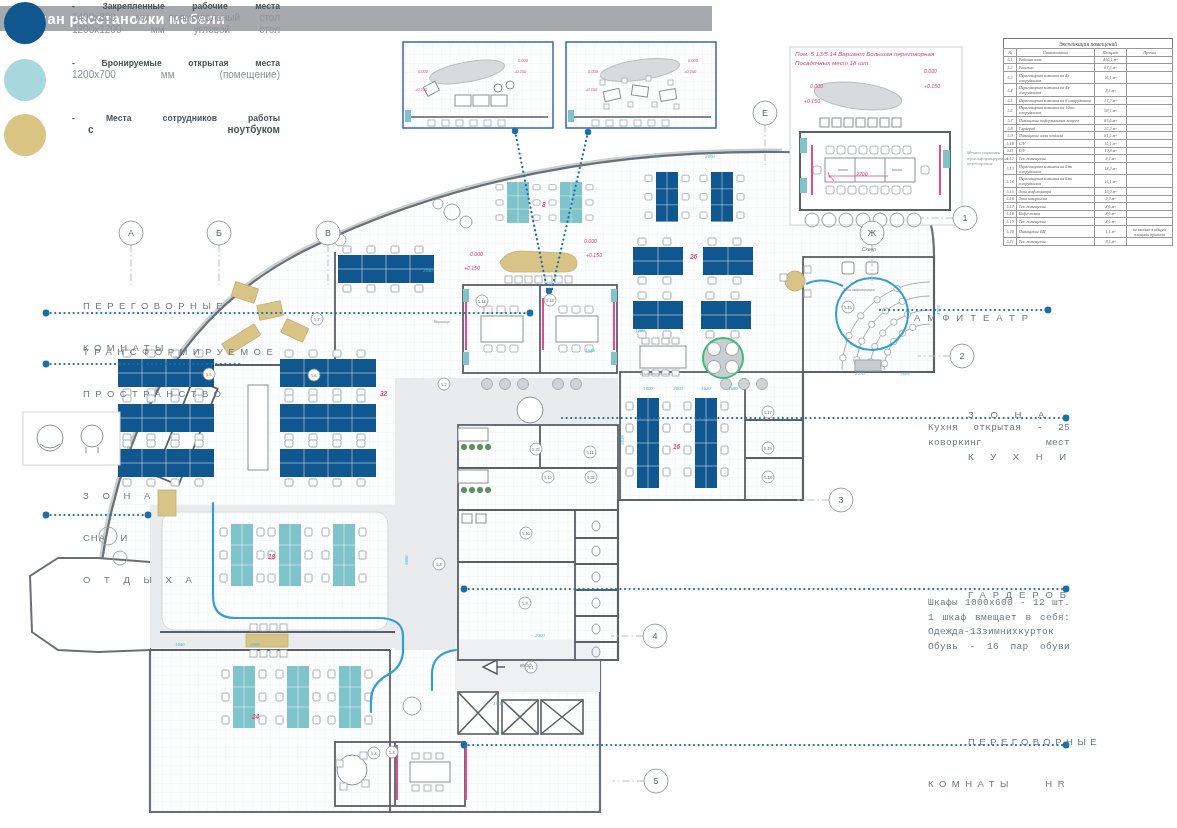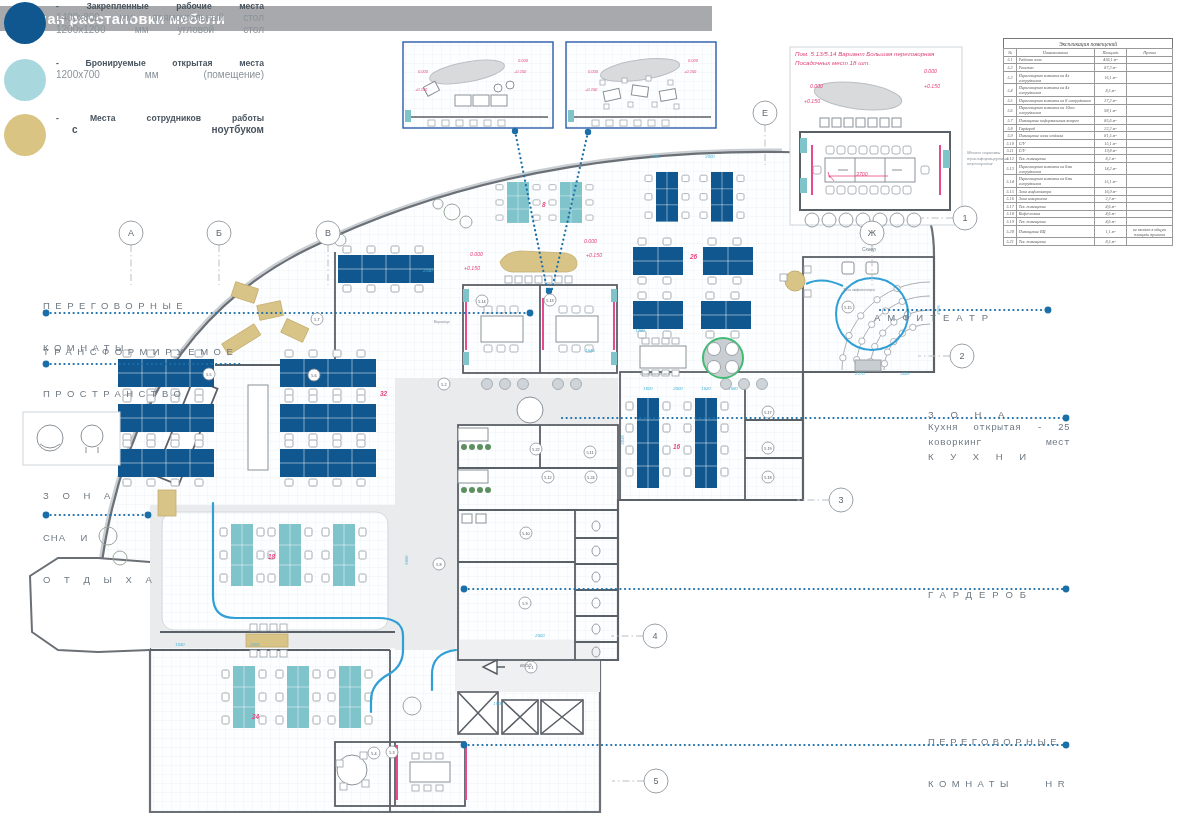--- a/index.html
+++ b/index.html
@@ -4,27 +4,27 @@
 <style>
 html,body{margin:0;padding:0;background:#fff;font-family:"Liberation Sans",sans-serif;}
 #stage{position:relative;width:1177px;height:828px;background:#fff;overflow:hidden;}
 .abs{position:absolute;}
 #headerbar{left:0;top:6px;width:712px;height:25px;background:#a7a9ac;display:flex;align-items:center;}
 #headerbar .t{color:#fff;font-size:14.5px;font-weight:bold;margin-left:27px;letter-spacing:.4px;}
 
 #legend{left:58px;top:52px;width:290px;}
 .li{position:absolute;left:0;width:290px;}
 .dot{position:absolute;left:4px;top:2px;width:42px;height:42px;border-radius:50%;}
-.lt{position:absolute;left:56px;top:0;width:208px;}
+.lt{position:absolute;left:72px;top:0;width:208px;}
 .l1{font-size:8.6px;font-weight:bold;color:#4a5560;text-align:justify;text-align-last:justify;line-height:12px;}
 .l2{font-size:10px;color:#8a939b;text-align:justify;text-align-last:justify;line-height:12px;}
 .l2.b{font-weight:bold;color:#4a5560;margin-left:16px;}
 
 .zl{position:absolute;color:#6e7983;font-size:9.5px;letter-spacing:5.5px;line-height:14px;white-space:pre;}
-.zl .ln{display:block;}
+.zl .ln{display:block;margin-left:40px;}
 .zl2{display:flex;justify-content:space-between;width:142px;letter-spacing:5.5px;}
 .zb{position:absolute;color:#6e7983;font-size:9.5px;letter-spacing:.3px;line-height:14.5px;width:142px;text-align:justify;text-align-last:justify;font-family:Liberation Mono, monospace;}
 .red-ann{position:absolute;left:795px;top:49px;color:#e0457b;font-size:6.2px;font-style:italic;line-height:9px;width:170px;}
 .note{position:absolute;color:#8a939b;font-size:4.3px;line-height:5.6px;font-style:italic;}
 
 #expl{left:1003px;top:38px;width:170px;}
 #expl .title{font-family:"Liberation Serif",serif;font-style:italic;font-size:5.6px;text-align:center;color:#444;border:0.5px solid #777;border-bottom:none;padding:1.5px 0;}
 #expl table{border-collapse:collapse;width:100%;table-layout:fixed;}
 #expl td,#expl th{border:0.5px solid #999;font-size:4.1px;color:#555;padding:0.8px 1.5px;font-family:"Liberation Serif",serif;font-style:italic;overflow:hidden;}
 #expl th{text-align:center;font-weight:normal;}
@@ -657,20 +657,26 @@
     <span class="ln">З О Н А</span>
     <span class="ln">К У Х Н И</span>
   </div>
   <div class="zb" style="left:928px;top:421px">
     <span class="ln" style="display:block">Кухня открытая - 25</span>
     <span class="ln" style="display:block">коворкинг мест</span>
   </div>
   <div class="zl" style="left:928px;top:560px;letter-spacing:7px">
     <span class="ln">ГАРДЕРОБ</span>
   </div>
+  <div class="zb" style="left:928px;top:596px">
+    <span style="display:block">Шкафы 1000х600 - 12 шт.</span>
+    <span style="display:block">1 шкаф вмещает в себя:</span>
+    <span style="display:block">Одежда-13зимнихкурток</span>
+    <span style="display:block">Обувь - 16 пар обуви</span>
+  </div>
   <div class="zl" style="left:928px;top:707px;letter-spacing:4.5px">
     <span class="ln">ПЕРЕГОВОРНЫЕ</span>
     <span class="zl2">
       <span>КОМНАТЫ</span>
       <span>HR</span>
     </span>
   </div>
 
   <div class="red-ann">
     <div>Пом. 5.13/5.14 Вариант Большая переговорная</div>

